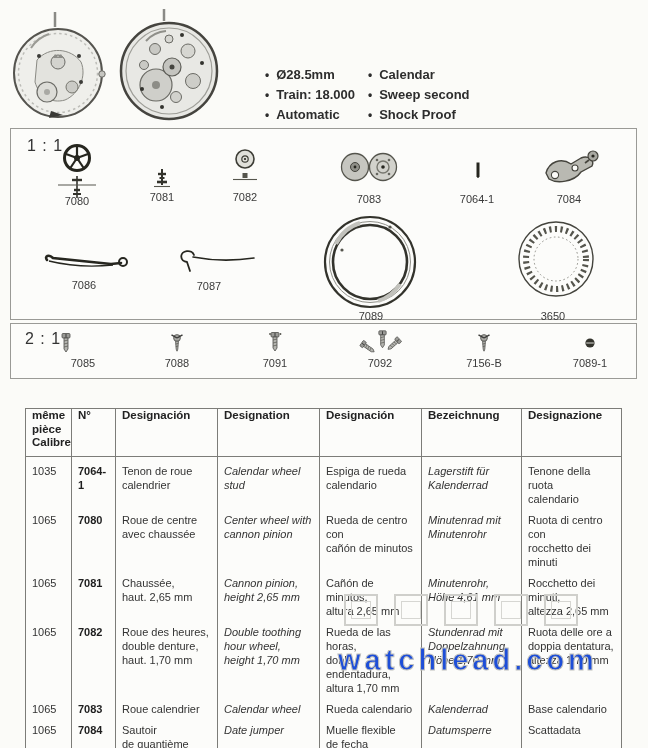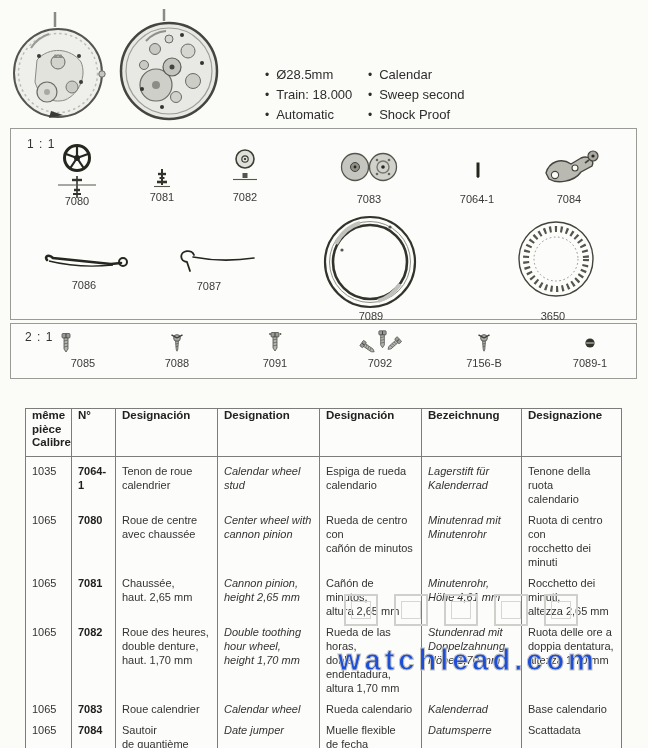--- a/index.html
+++ b/index.html
@@ -10,30 +10,30 @@
     color:#2b2b2b;
     -webkit-font-smoothing:antialiased;
   }
   .page{position:relative;width:648px;height:748px;background:#fbfbf8;overflow:hidden;}
 
   
   .photo{position:absolute;}
   .title-block{position:absolute;left:265px;top:13px;}
   .doc-title{font-size:16px;letter-spacing:.3px;color:#222;}
   .doc-subtitle{font-size:13px;margin-top:4px;color:#333;}
-  .specs{position:absolute;top:65px;font-size:13px;line-height:19px;color:#2d2d2d;}
+  .specs{position:absolute;top:65px;font-size:13px;line-height:19px;color:#2d2d2d;font-weight:bold;}
   .specs-col1{left:265px;}
   .specs-col2{left:368px;}
   .spec-line::before{content:"•";margin-right:7px;font-size:12px;}
 
   
   .scalebox{position:absolute;left:10px;background:#fcfcfa;border:1px solid #9a9a96;}
   .box1{top:128px;width:625px;height:190px;}
   .box2{top:323px;width:625px;height:54px;}
-  .scale-label{position:absolute;font-size:12px;color:#333;letter-spacing:1px;}
+  .scale-label{position:absolute;font-size:16px;color:#333;letter-spacing:1px;}
   .part-label{position:absolute;font-size:11px;color:#3a3a3a;text-align:center;width:56px;margin-left:-28px;}
   .part-icon{position:absolute;}
 
   
   .parts-table-wrap{position:absolute;left:25px;top:408px;width:596px;}
   table{border-collapse:collapse;table-layout:fixed;width:596px;background:#fcfcfa;}
   col.c1{width:46px}col.c2{width:44px}col.c3{width:102px}col.c4{width:102px}
   col.c5{width:102px}col.c6{width:100px}col.c7{width:100px}
   th,td{border-left:1px solid #7c7c78;border-right:1px solid #7c7c78;vertical-align:top;
         padding:4px 6px 3px 6px;font-size:11px;}

